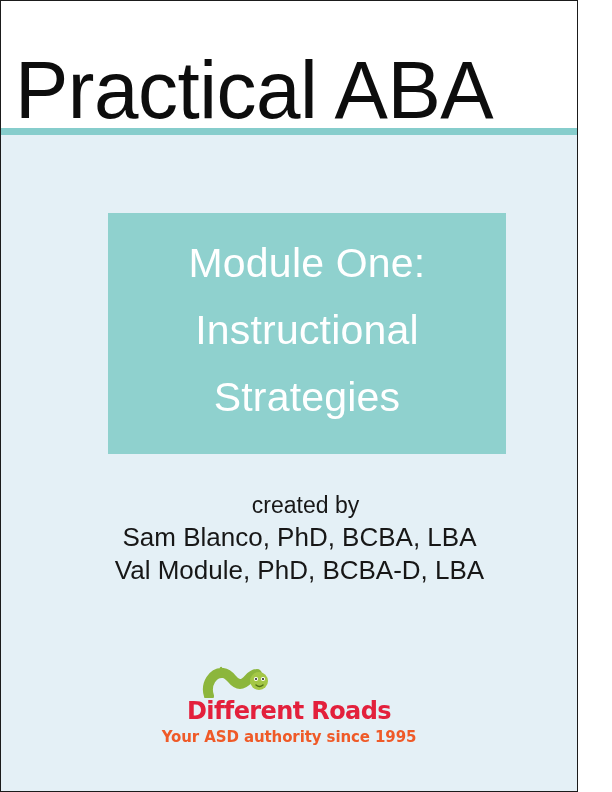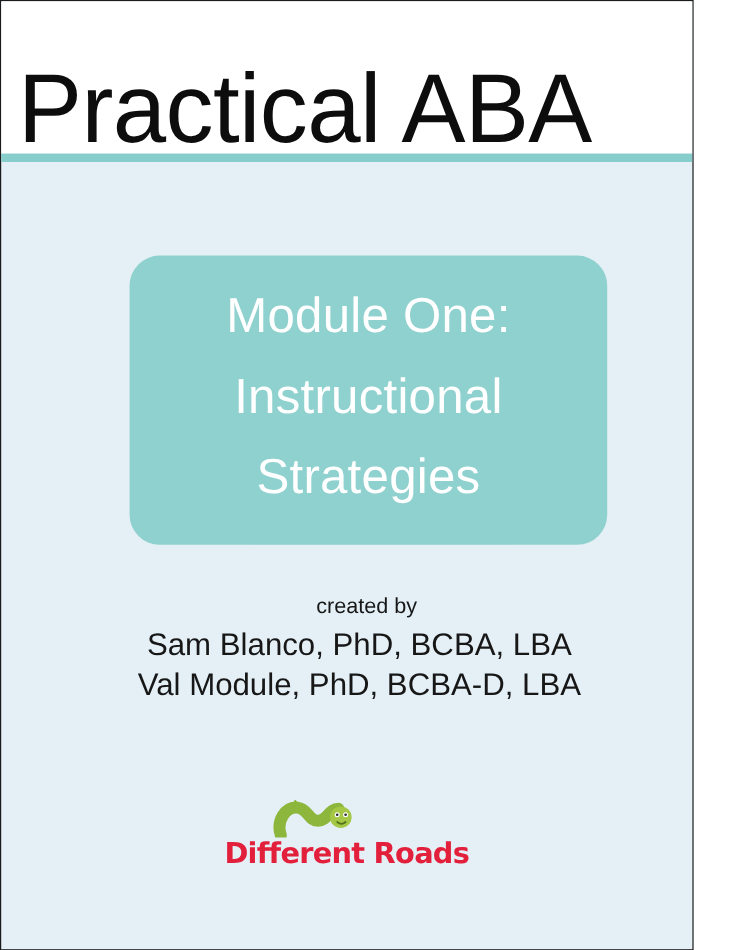--- a/index.html
+++ b/index.html
@@ -61,21 +61,20 @@
     top: 212px;
     width: 398px;
     height: 241px;
     background: #8fd1ce;
     display: flex;
     flex-direction: column;
     align-items: center;
     justify-content: center;
     box-sizing: border-box;
     padding-bottom: 6px;
-    border-radius: 25px;
   }
 
   .module-line {
     font-family: "Liberation Sans", sans-serif;
     font-weight: 300;
     font-size: 41px;
     line-height: 67px;
     color: #ffffff;
     letter-spacing: 0.2px;
     white-space: nowrap;
@@ -91,21 +90,21 @@
   }
 
   .credit-line {
     font-family: "Liberation Sans", sans-serif;
     font-weight: 300;
     color: #171717;
     white-space: nowrap;
   }
 
   .credit-small {
-    font-size: 18px;
+    font-size: 23px;
     line-height: 31px;
     margin-left: 33px;
   }
 
   .credit-big {
     font-size: 26px;
     line-height: 33px;
     padding-left: 21px;
   }
 
@@ -183,16 +182,17 @@
         <circle cx="58" cy="17" r="9" fill="#a4c746"></circle>
         <circle cx="55" cy="15" r="2.1" fill="#ffffff"></circle>
         <circle cx="62" cy="15" r="2.1" fill="#ffffff"></circle>
         <circle cx="55" cy="15" r="1.1" fill="#2b2b2b"></circle>
         <circle cx="62" cy="15" r="1.1" fill="#2b2b2b"></circle>
         <path d="M55 21 Q58.5 24 62 21" fill="none" stroke="#4f7016" stroke-width="1.4" stroke-linecap="round"></path>
         <path d="M20 4 L22 9" stroke="#8cb63c" stroke-width="2.4" stroke-linecap="round"></path>
       </svg>
 
       <div class="logo-word">Different Roads</div>
+      <div class="logo-tag">Your ASD authority since 1995</div>
     </div>
   </div>
 
 </div>
 
 </body></html>

